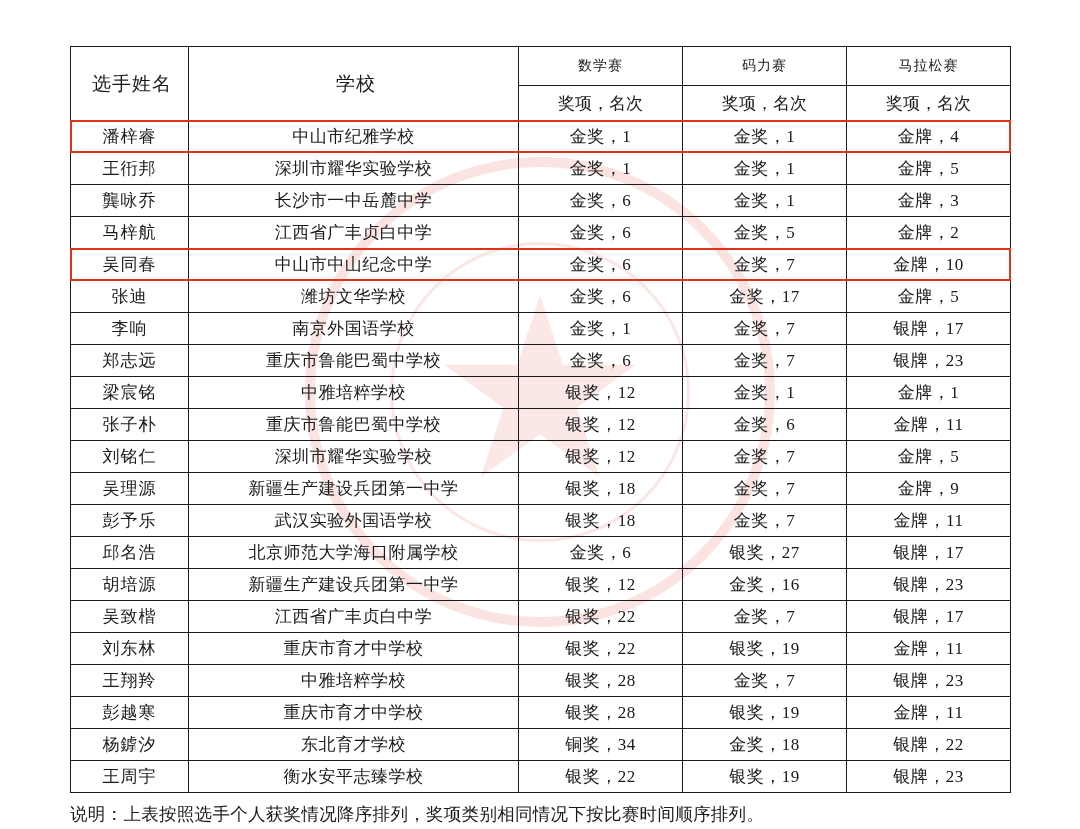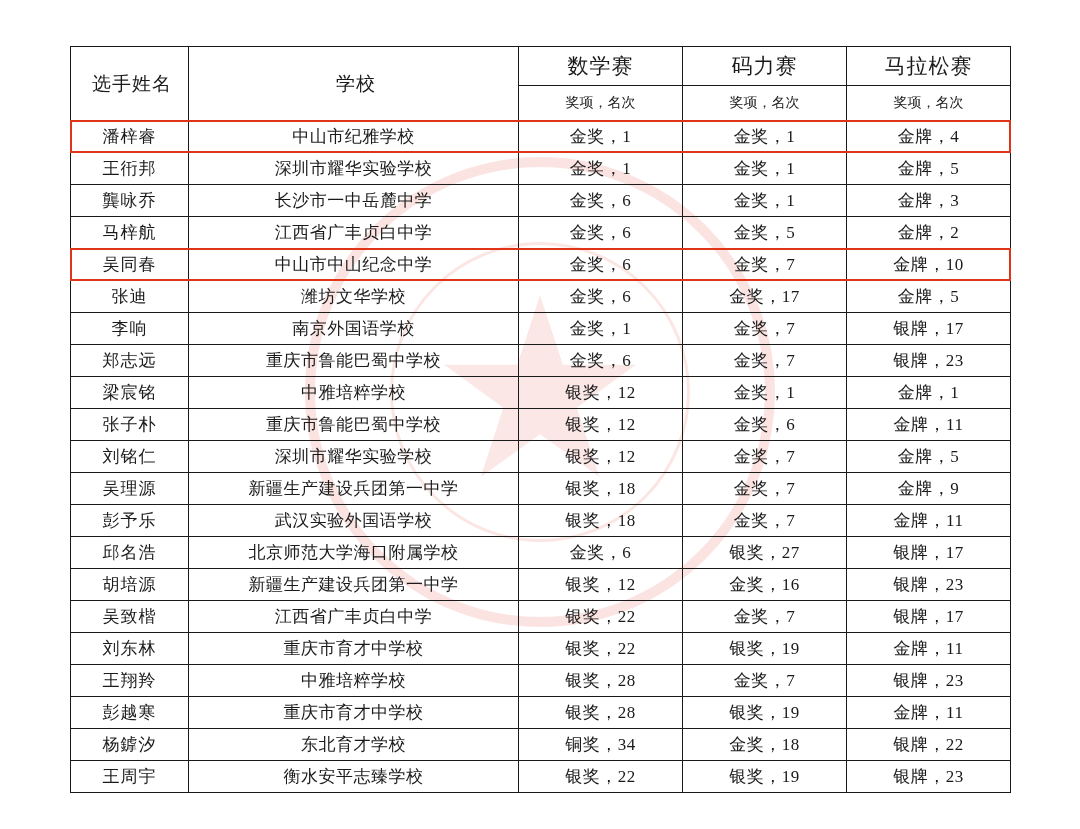--- a/index.html
+++ b/index.html
@@ -71,26 +71,26 @@
     vertical-align: middle;
     font-weight: normal;
     background: transparent;
   }
 
   col.c-name   { width: 118px; }
   col.c-school { width: 330px; }
   col.c-ev     { width: 164px; }
 
   th.event-title {
-    font-size: 21px;
+    font-size: 14px;
     height: 36px;
     letter-spacing: 1px;
   }
   th.sub-head {
-    font-size: 14px;
+    font-size: 17px;
     height: 32px;
   }
   th.rowspan-head {
     font-size: 19px;
     letter-spacing: 1px;
     padding-left: 6px;
   }
 
   td.cell {
     font-size: 17px;
@@ -310,14 +310,15 @@
       <tr>
         <td class="cell name">王周宇</td>
         <td class="cell school">衡水安平志臻学校</td>
         <td class="cell">银奖，22</td>
         <td class="cell">银奖，19</td>
         <td class="cell">银牌，23</td>
       </tr>
     </tbody>
   </table>
 
+  <div class="note">说明：上表按照选手个人获奖情况降序排列，奖项类别相同情况下按比赛时间顺序排列。</div>
 
 </div>
 
 </body></html>

